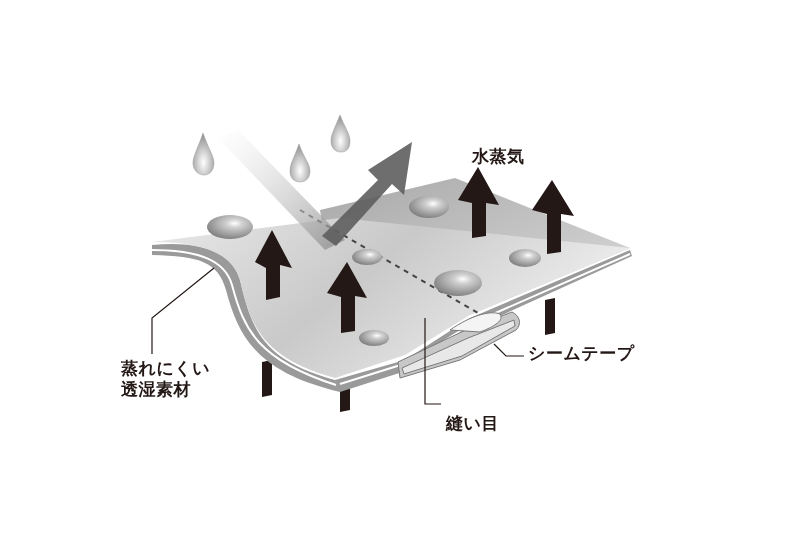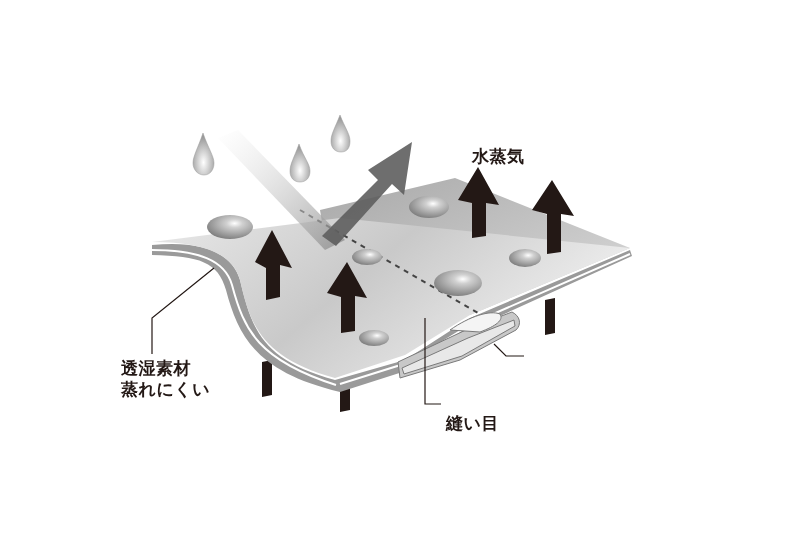--- a/index.html
+++ b/index.html
@@ -94,17 +94,18 @@
 
     <g stroke="#231815" stroke-width="1.2" fill="none">
       <path d="M152,354 L152,318 L214,268"></path>
       <path d="M425,318 L425,404 L441,404"></path>
       <path d="M494,344 L506,356 L524,356"></path>
     </g>
   </svg>
 
   <div class="label" id="lbl-vapor">水蒸気</div>
   <div class="label" id="lbl-material">
+    <div>蒸れにくい</div>
     <div>透湿素材</div>
-    <div>蒸れにくい</div>
   </div>
+  <div class="label" id="lbl-seam">シームテープ</div>
   <div class="label" id="lbl-stitch">縫い目</div>
 </div>
 
 </body></html>

